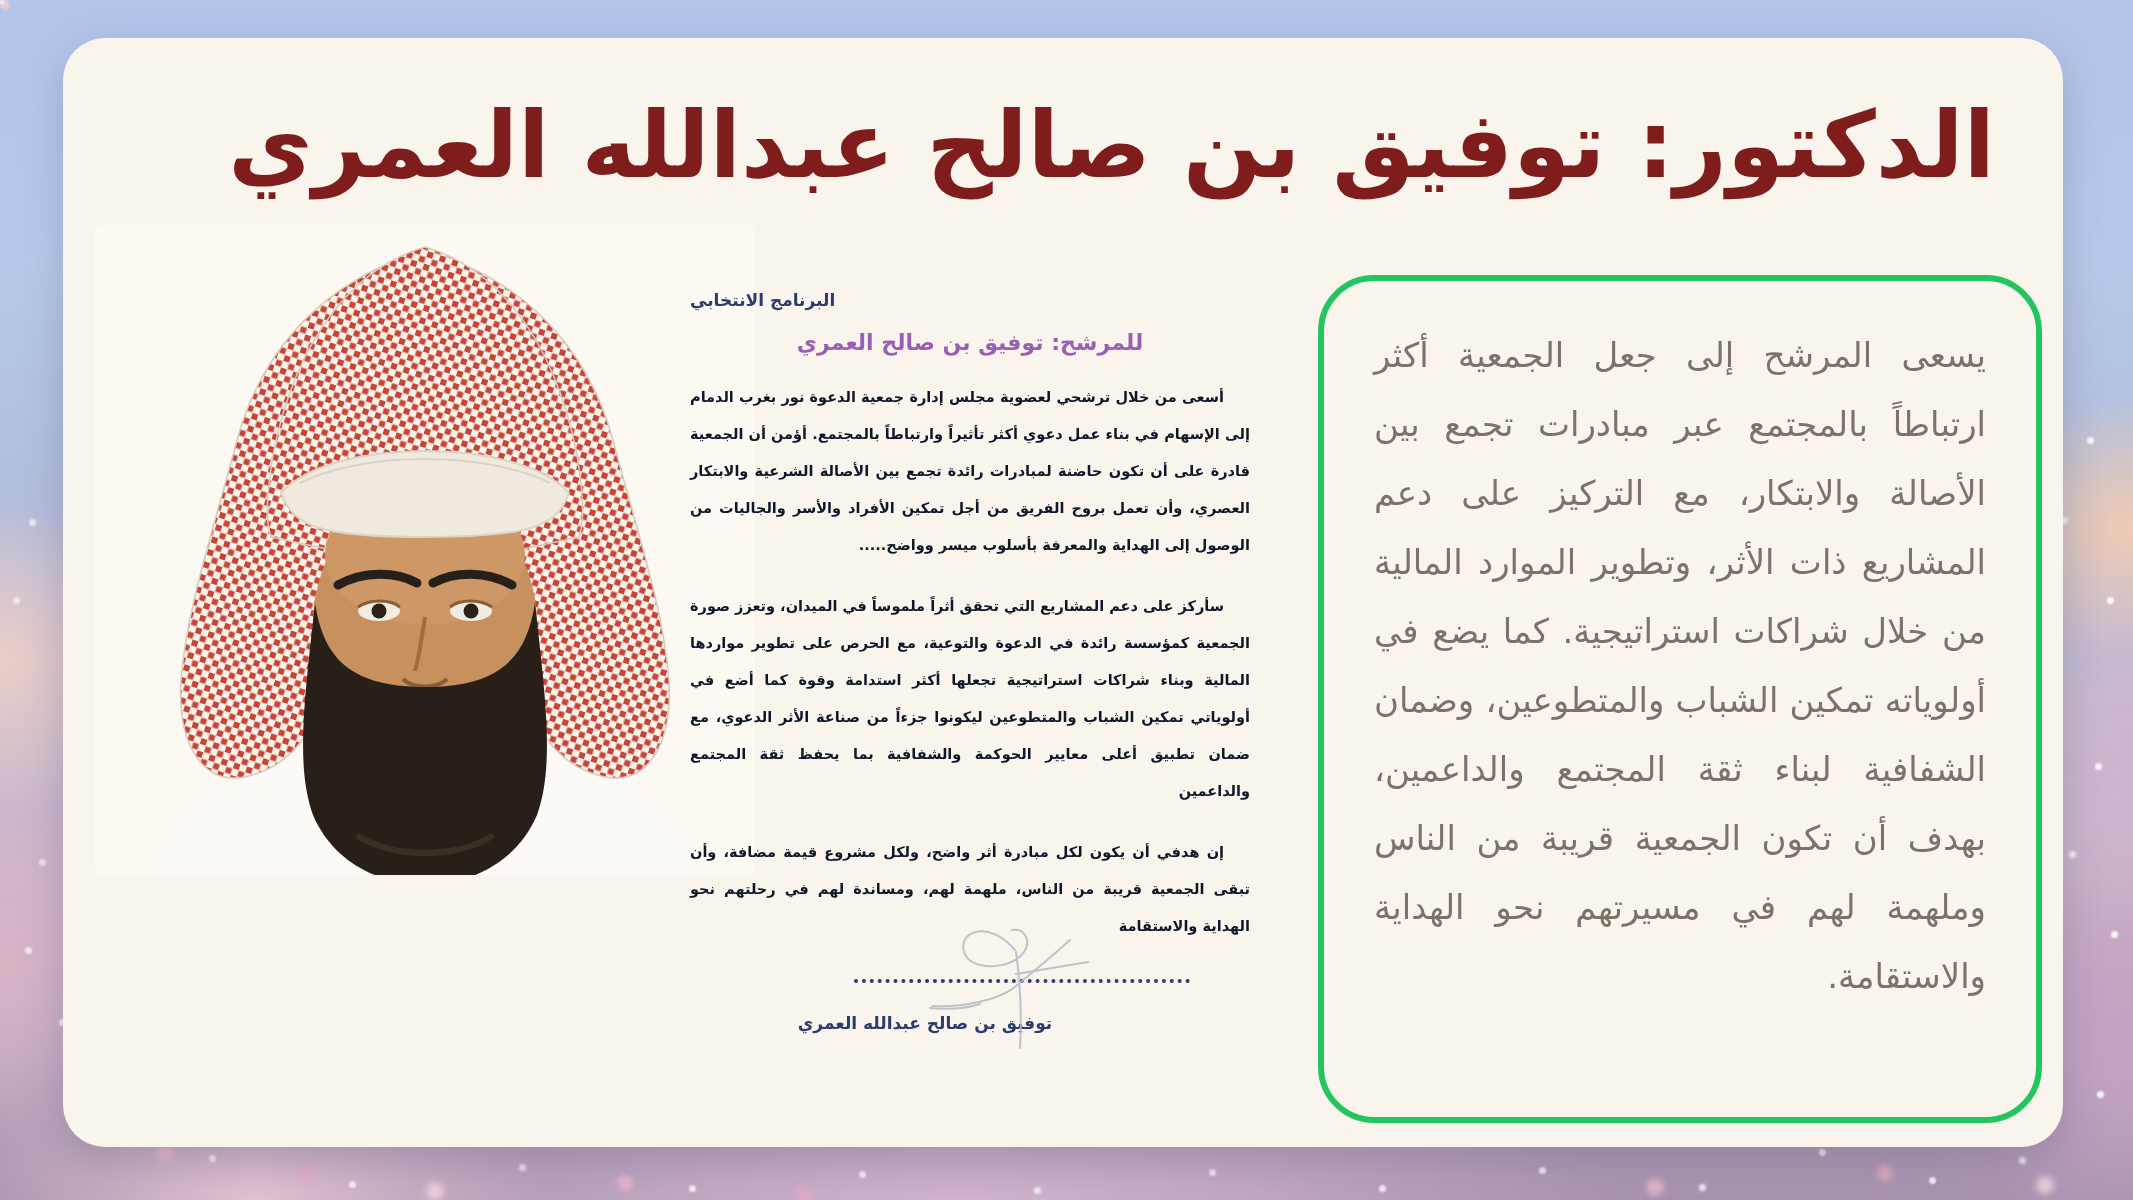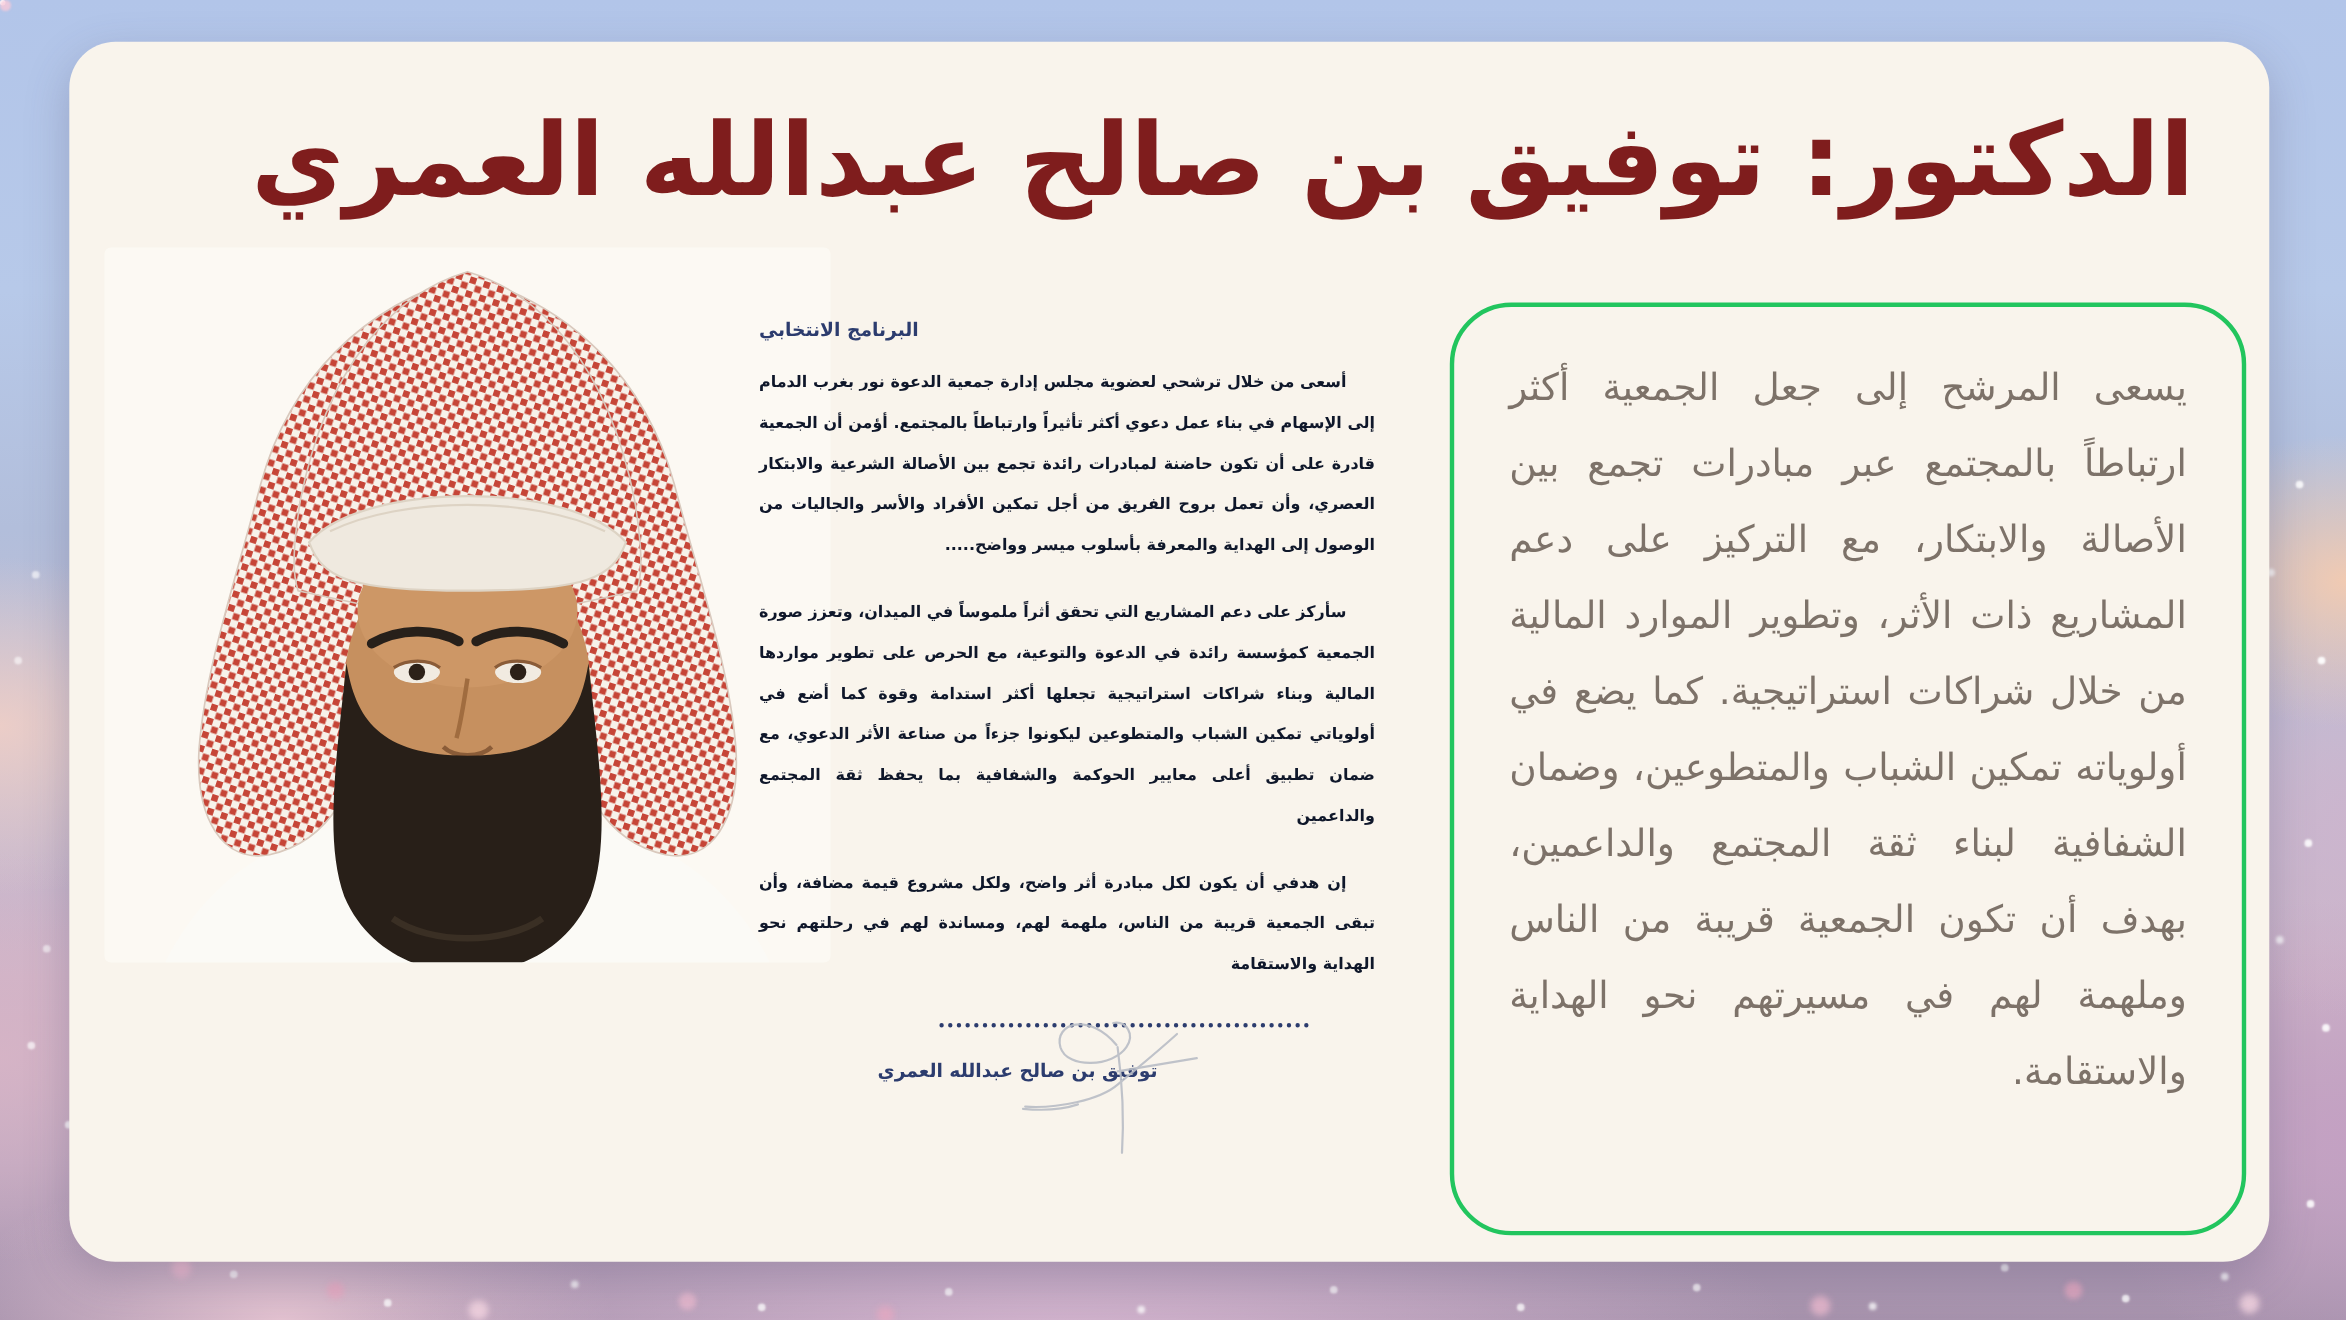--- a/index.html
+++ b/index.html
@@ -105,21 +105,21 @@
   }
   .letter .sig-name{
     width:340px;margin-right:155px;text-align:center;
     font-size:17px;font-weight:bold;color:#2c3c6e;
   }
   .letter .sig-scribble{
     position:absolute;left:230px;top:622px;width:200px;height:140px;
   }
   .vision-box{
     position:absolute;left:1255px;top:237px;width:724px;height:848px;
-    border:4px solid #22c55e;border-radius:56px;
+    border:6px solid #22c55e;border-radius:56px;
     box-sizing:border-box;padding:40px 50px 30px 50px;
     direction:rtl;
   }
   .vision-box p{
     margin:0;font-size:34px;line-height:2.03;color:#7d7269;
     text-align:justify;font-weight:500;
   }
 </style>
 </head>
 <body>
@@ -182,20 +182,21 @@
           <path d="M 282,477 C 312,466 348,466 378,477 L 376,494 C 348,486 312,486 284,494 Z" fill="#241c15"></path>
           <path d="M 312,472 C 322,478 338,478 348,472" stroke="#b07a55" stroke-width="4" fill="none"></path>
           <path d="M 220,378 C 210,470 200,540 218,590 C 240,642 292,660 330,660 C 368,660 420,642 442,590 C 460,540 450,470 440,378 C 432,428 410,462 330,462 C 250,462 228,428 220,378 Z" fill="#281f18"></path>
           <path d="M 262,610 C 296,634 364,634 398,610" stroke="#3a2f24" stroke-width="6" fill="none"></path>
         </g>
       </svg>
     </div>
 
     <div class="letter">
       <div class="letter-h1">البرنامج الانتخابي</div>
+      <div class="letter-h2">للمرشح: توفيق بن صالح العمري</div>
       <p class="body">أسعى من خلال ترشحي لعضوية مجلس إدارة جمعية الدعوة نور بغرب الدمام إلى الإسهام في بناء عمل دعوي أكثر تأثيراً وارتباطاً بالمجتمع. أؤمن أن الجمعية قادرة على أن تكون حاضنة لمبادرات رائدة تجمع بين الأصالة الشرعية والابتكار العصري، وأن تعمل بروح الفريق من أجل تمكين الأفراد والأسر والجاليات من الوصول إلى الهداية والمعرفة بأسلوب ميسر وواضح.....</p>
       <p class="body">سأركز على دعم المشاريع التي تحقق أثراً ملموساً في الميدان، وتعزز صورة الجمعية كمؤسسة رائدة في الدعوة والتوعية، مع الحرص على تطوير مواردها المالية وبناء شراكات استراتيجية تجعلها أكثر استدامة وقوة كما أضع في أولوياتي تمكين الشباب والمتطوعين ليكونوا جزءاً من صناعة الأثر الدعوي، مع ضمان تطبيق أعلى معايير الحوكمة والشفافية بما يحفظ ثقة المجتمع والداعمين</p>
       <p class="body">إن هدفي أن يكون لكل مبادرة أثر واضح، ولكل مشروع قيمة مضافة، وأن تبقى الجمعية قريبة من الناس، ملهمة لهم، ومساندة لهم في رحلتهم نحو الهداية والاستقامة</p>
       <div class="divider"></div>
       <div class="sig-name">توفيق بن صالح عبدالله العمري</div>
       <svg class="sig-scribble" viewBox="0 0 200 140" xmlns="http://www.w3.org/2000/svg">
         <g fill="none" stroke="#b9bdc6" stroke-width="2" stroke-linecap="round" opacity="0.9">
           <path d="M 95,38 C 70,8 38,18 44,40 C 50,60 92,58 104,40 C 112,28 104,16 92,18"></path>
           <path d="M 150,28 C 128,48 110,62 96,74 C 80,88 40,96 12,94"></path>
           <path d="M 10,96 C 30,98 48,96 60,92"></path>

